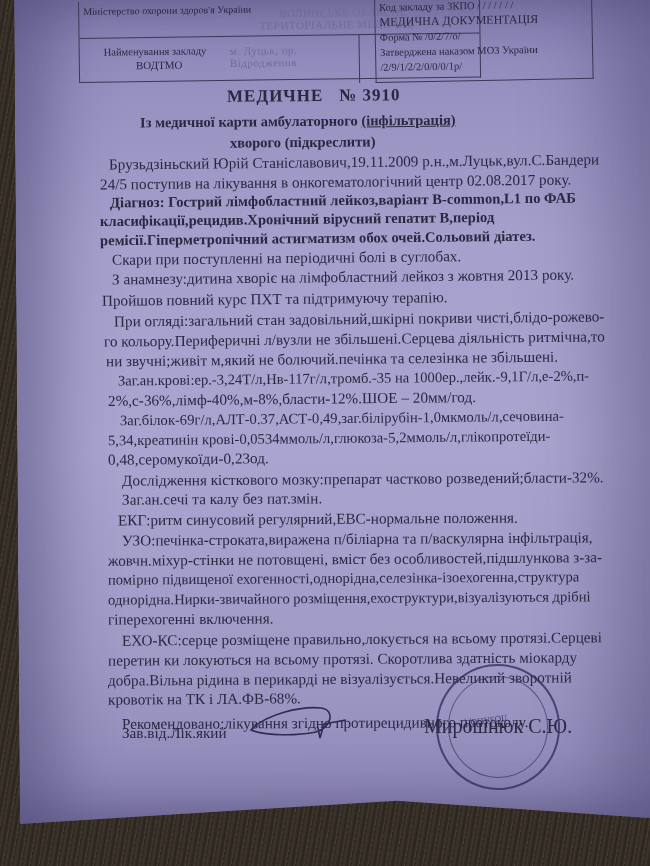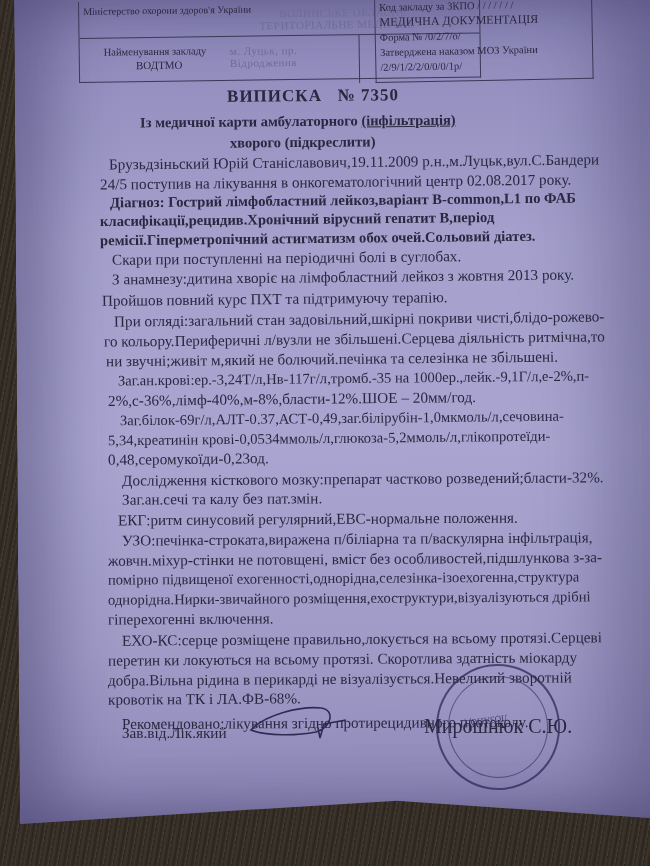--- a/index.html
+++ b/index.html
@@ -89,22 +89,22 @@
 
   <div class="right-box">
     <div>Код закладу за ЗКПО / / / / / / /</div>
     <div class="big">МЕДИЧНА ДОКУМЕНТАЦІЯ</div>
     <div>Форма № /0/2/7/о/</div>
     <div>Затверджена наказом МОЗ України</div>
     <div>/2/9/1/2/2/0/0/0/1р/</div>
   </div>
 
   <div class="title">
-    <span>ВИПИСКА</span>
-    &nbsp;&nbsp;<span>№ 7350</span>
+    <span>МЕДИЧНЕ</span>
+    &nbsp;&nbsp;<span>№ 3910</span>
   </div>
   <div class="subtitle" style="left:128px;top:113px;transform:rotate(-0.5deg);">
     <span>Із медичної карти амбулаторного </span><span class="underline">(інфільтрація)</span>
   </div>
   <div class="subtitle" style="left:218px;top:134px;transform:rotate(-0.5deg);">хворого (підкреслити)</div>
 
   <div class="line" style="left:97px;top:153px;transform:rotate(-0.6deg);">Брузьдзіньский Юрій Станіславович,19.11.2009 р.н.,м.Луцьк,вул.С.Бандери</div>
   <div class="line" style="left:88px;top:173px;transform:rotate(-0.6deg);">24/5 поступив на лікування в онкогематологічний центр  02.08.2017 року.</div>
   <div class="line b" style="left:98px;top:192px;transform:rotate(-0.6deg);font-size:14.6px;">Діагноз: Гострий лімфобластний лейкоз,варіант B-common,L1 по ФАБ</div>
   <div class="line b" style="left:88px;top:211px;transform:rotate(-0.6deg);font-size:14.6px;">класифікації,рецидив.Хронічний вірусний гепатит В,період</div>

